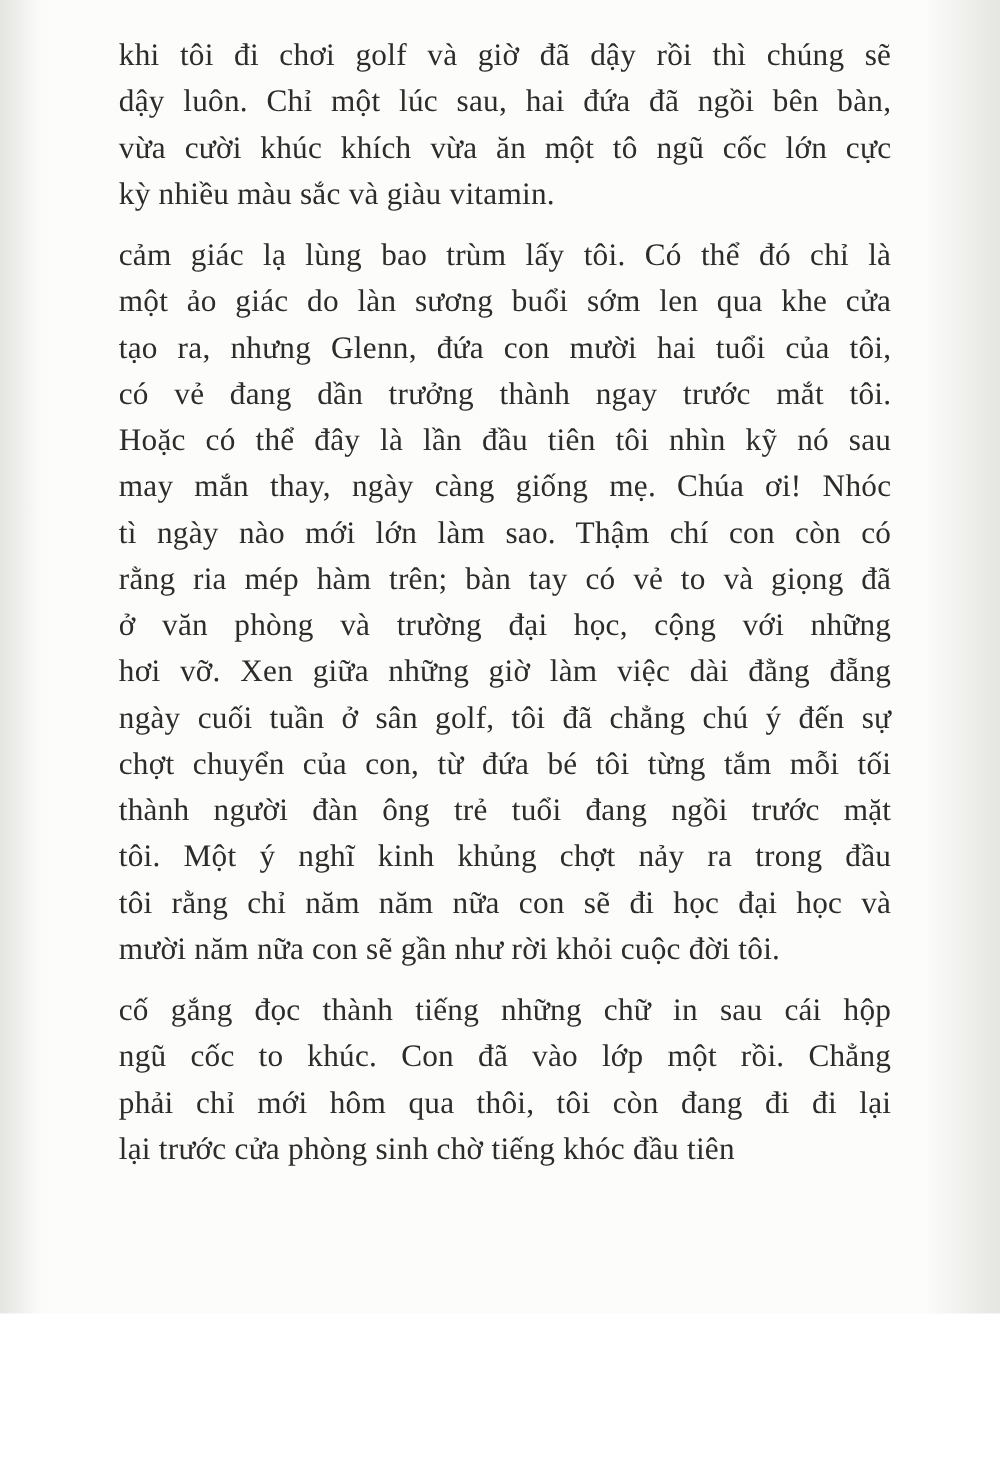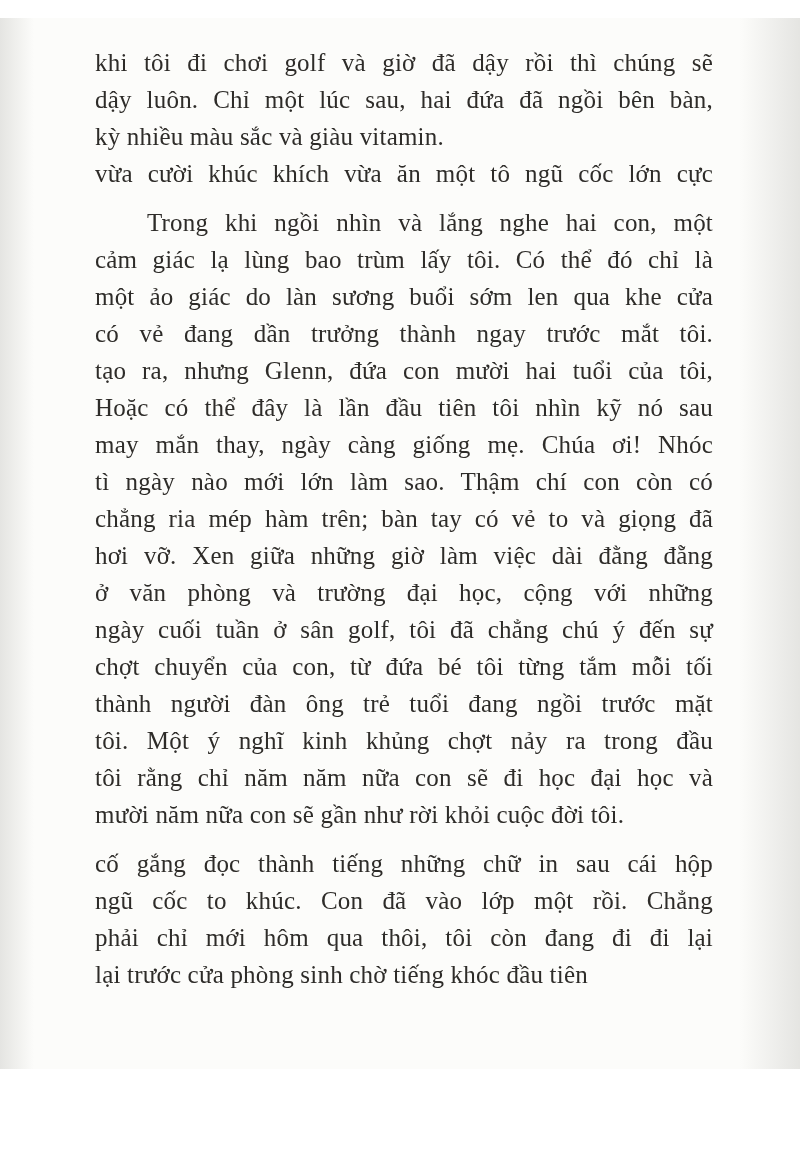--- a/index.html
+++ b/index.html
@@ -7,21 +7,20 @@
     padding: 0;
     background: #ffffff;
   }
   .page {
     position: relative;
     width: 800px;
     height: 1051px;
     background: #fcfcfa;
     overflow: hidden;
     font-family: "Liberation Serif", serif;
-    margin-top: 18px;
   }
   
   .edge-left {
     position: absolute;
     left: 0; top: 0; bottom: 0;
     width: 34px;
     background: linear-gradient(90deg, rgba(190,190,186,0.38), rgba(252,252,250,0));
     pointer-events: none;
   }
   .edge-right {
@@ -98,35 +97,34 @@
 <body>
 
 <div class="page">
   <div class="edge-left"></div>
   <div class="edge-right"></div>
 
   <div class="text-block">
     <div class="paragraph">
         <div class="line fill">khi tôi đi chơi golf và giờ đã dậy rồi thì chúng sẽ</div>
         <div class="line fill">dậy luôn. Chỉ một lúc sau, hai đứa đã ngồi bên bàn,</div>
+        <div class="line fill">vừa cười khúc khích vừa ăn một tô ngũ cốc lớn cực</div>
         <div class="line">kỳ nhiều màu sắc và giàu vitamin.</div>
-        <div class="line fill">vừa cười khúc khích vừa ăn một tô ngũ cốc lớn cực</div>
       </div>
     <div class="paragraph">
-        <div class="line fill indent">Trong khi ngồi nhìn và lắng nghe hai con, một</div>
         <div class="line fill">cảm giác lạ lùng bao trùm lấy tôi. Có thể đó chỉ là</div>
         <div class="line fill">một ảo giác do làn sương buổi sớm len qua khe cửa</div>
+        <div class="line fill">tạo ra, nhưng Glenn, đứa con mười hai tuổi của tôi,</div>
         <div class="line fill">có vẻ đang dần trưởng thành ngay trước mắt tôi.</div>
-        <div class="line fill">tạo ra, nhưng Glenn, đứa con mười hai tuổi của tôi,</div>
         <div class="line fill">Hoặc có thể đây là lần đầu tiên tôi nhìn kỹ nó sau</div>
         <div class="line fill">may mắn thay, ngày càng giống mẹ. Chúa ơi! Nhóc</div>
         <div class="line fill">tì ngày nào mới lớn làm sao. Thậm chí con còn có</div>
-        <div class="line fill">chẳng ria mép hàm trên; bàn tay có vẻ to và giọng đã</div>
+        <div class="line fill">rằng ria mép hàm trên; bàn tay có vẻ to và giọng đã</div>
+        <div class="line fill">ở văn phòng và trường đại học, cộng với những</div>
         <div class="line fill">hơi vỡ. Xen giữa những giờ làm việc dài đằng đẵng</div>
-        <div class="line fill">ở văn phòng và trường đại học, cộng với những</div>
         <div class="line fill">ngày cuối tuần ở sân golf, tôi đã chẳng chú ý đến sự</div>
         <div class="line fill">chợt chuyển của con, từ đứa bé tôi từng tắm mỗi tối</div>
         <div class="line fill">thành người đàn ông trẻ tuổi đang ngồi trước mặt</div>
         <div class="line fill">tôi. Một ý nghĩ kinh khủng chợt nảy ra trong đầu</div>
         <div class="line fill">tôi rằng chỉ năm năm nữa con sẽ đi học đại học và</div>
         <div class="line">mười năm nữa con sẽ gần như rời khỏi cuộc đời tôi.</div>
       </div>
     <div class="paragraph">
         <div class="line fill">cố gắng đọc thành tiếng những chữ in sau cái hộp</div>
         <div class="line fill">ngũ cốc to khúc. Con đã vào lớp một rồi. Chẳng</div>

